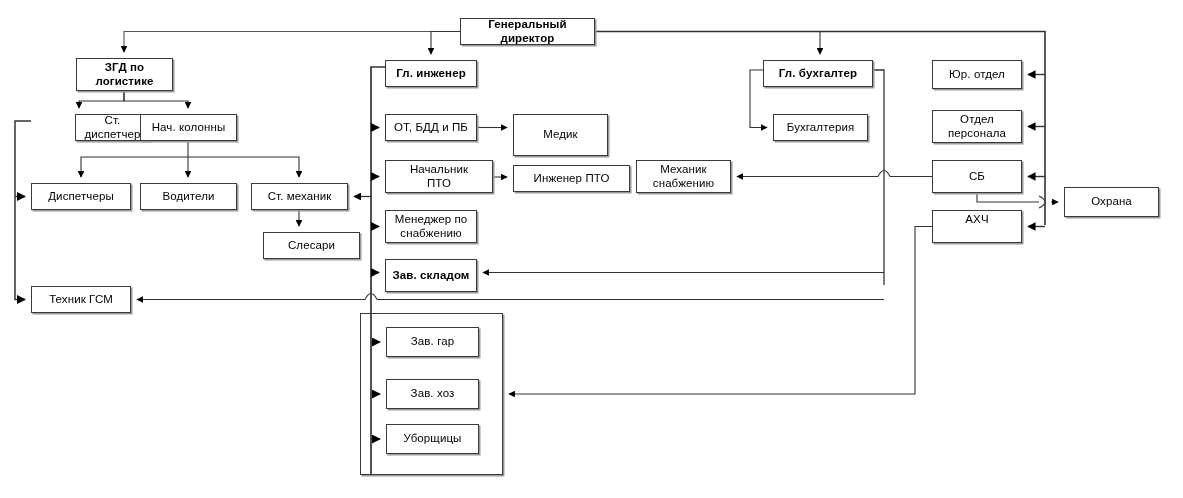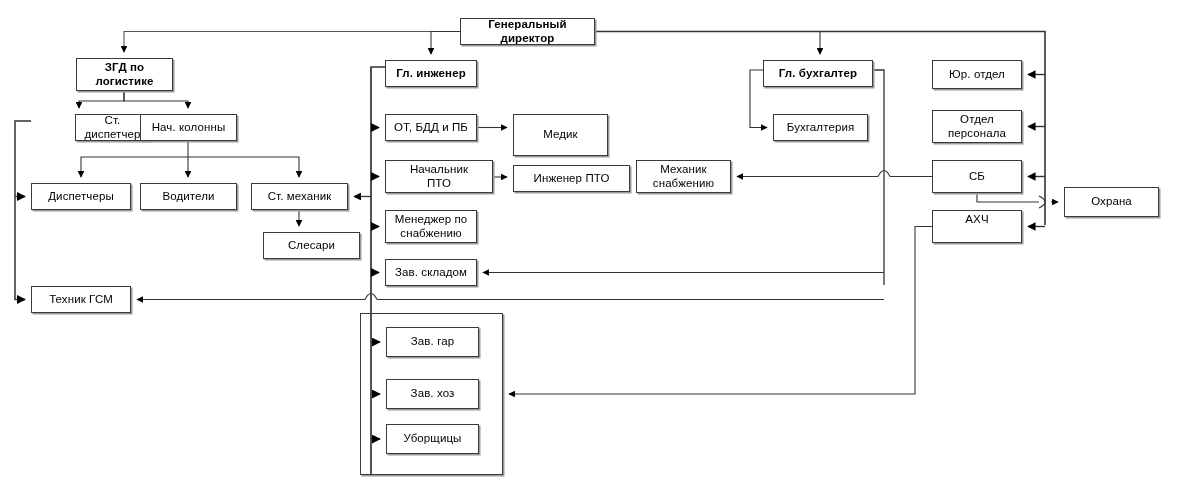--- a/index.html
+++ b/index.html
@@ -178,21 +178,21 @@
         <span class="txt">Инженер ПТО</span>
       </div>
       <div class="node" style="left: 636px; top: 160px; width: 95px; height: 33px;">
         <span class="txt">Механик
 снабжению</span>
       </div>
       <div class="node" style="left: 385px; top: 210px; width: 92px; height: 33px;">
         <span class="txt">Менеджер по
 снабжению</span>
       </div>
-      <div class="node" style="left: 385px; top: 259px; width: 92px; height: 27px;">
+      <div class="node" style="left: 385px; top: 259px; width: 92px; height: 33px; font-weight: bold;">
         <span class="txt">Зав. складом</span>
       </div>
       <div class="node" style="left: 386px; top: 327px; width: 93px; height: 30px;">
         <span class="txt">Зав. гар</span>
       </div>
       <div class="node" style="left: 386px; top: 379px; width: 93px; height: 30px;">
         <span class="txt">Зав. хоз</span>
       </div>
       <div class="node" style="left: 386px; top: 424px; width: 93px; height: 30px;">
         <span class="txt">Уборщицы</span>

